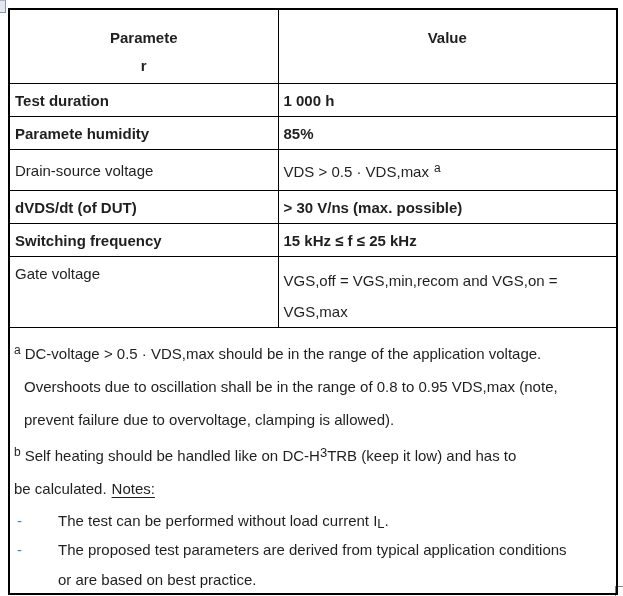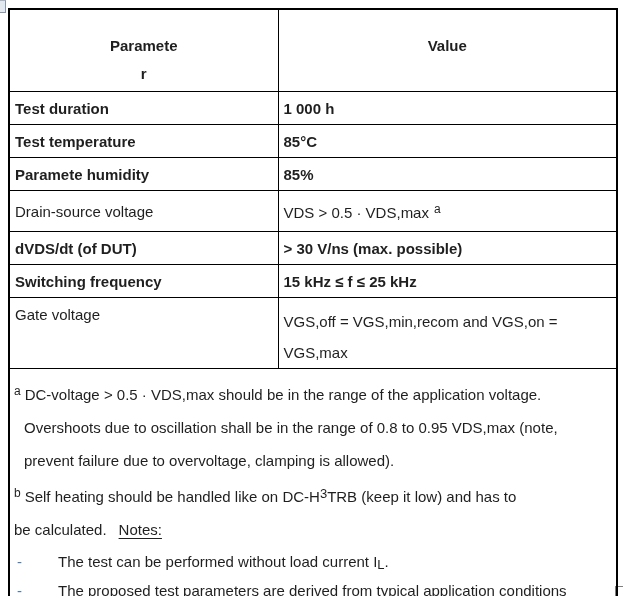--- a/index.html
+++ b/index.html
@@ -49,21 +49,21 @@
     font-size: 15px;
     color: #1f1f1f;
   }
   col.c1 { width: 269px; }
   col.c2 { width: 339px; }
   th {
     font-weight: bold;
     color: #000;
     text-align: center;
     vertical-align: top;
-    padding-top: 22px;
+    padding-top: 14px;
     line-height: 28px;
     height: 58px;
   }
   td {
     vertical-align: middle;
     padding: 0 6px 0 5px;
   }
   tr.r-single  { height: 33px; font-weight: bold; }
   tr.r-ds      { height: 41px; }
   tr.r-gate    { height: 66px; }
@@ -90,21 +90,21 @@
   td.footnotes {
     vertical-align: top;
     padding: 6px 6px 0 4px;
     height: 251px;
   }
   .fn-line { line-height: 33px; white-space: nowrap; }
   .fn-cont { padding-left: 10px; }
   .underline {
     text-decoration: underline;
     text-underline-offset: 3px;
-    margin-left: 12px;
+    margin-left: 5px;
     text-align: right;
   }
   .bullets { margin-top: 3px; }
   .bullet { display: flex; line-height: 26px; }
   .dash {
     width: 22px;
     flex: 0 0 22px;
     padding-left: 3px;
     color: #4a7eb5;
   }
@@ -130,24 +130,20 @@
           <div>Paramete</div>
           <div>r</div>
         </th>
         <th>Value</th>
       </tr>
     </thead>
     <tbody>
       <tr class="r-single">
         <td>Test duration</td>
         <td>1 000 h</td>
-      </tr>
-      <tr class="r-single">
-        <td>Test temperature</td>
-        <td>85°C</td>
       </tr>
       <tr class="r-single">
         <td>Paramete humidity</td>
         <td>85%</td>
       </tr>
       <tr class="r-ds">
         <td>Drain-source voltage</td>
         <td><span>VDS &gt; 0.5 · VDS,max</span><sup class="vsup">a</sup></td>
       </tr>
       <tr class="r-single">

